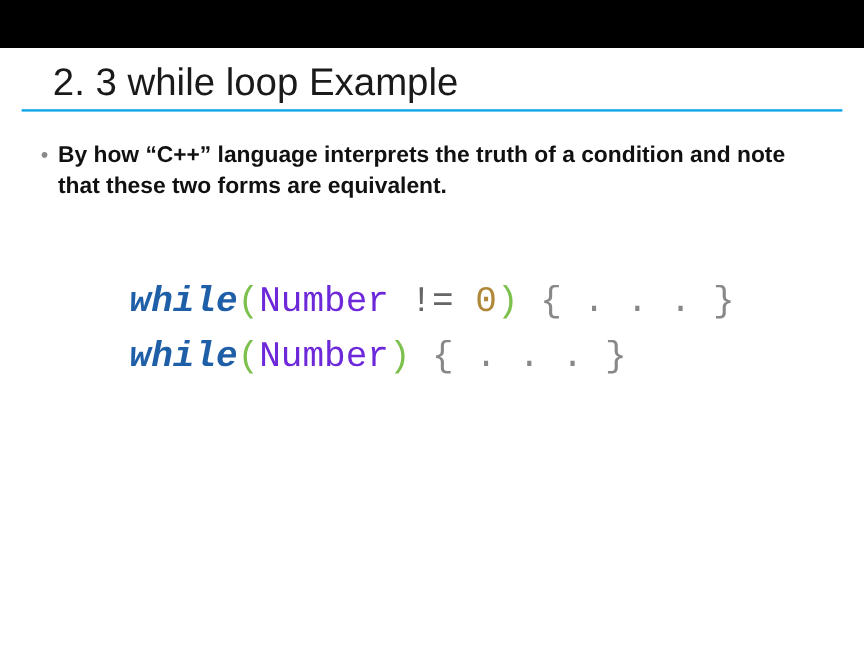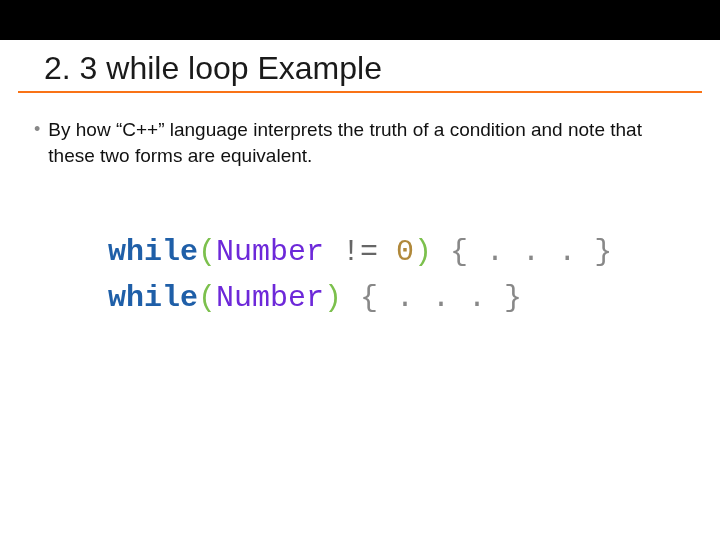--- a/index.html
+++ b/index.html
@@ -13,47 +13,48 @@
   }
   .top-bar {
     width: 100%;
     height: 40px;
     background: #000;
   }
   .title {
     font-size: 32px;
     color: #1a1a1a;
     padding: 10px 26px 4px 26px;
-    border-bottom: 2px solid #f97316;
+    border-bottom: 2px solid #0ea5e9;
     margin: 0 18px 0 18px;
     font-weight: normal;
   }
   .bullet-row {
     display: flex;
     align-items: flex-start;
     padding: 24px 34px 0 34px;
   }
   .bullet-dot {
     color: #888;
     font-size: 18px;
     margin-right: 8px;
     line-height: 24px;
   }
   .bullet-text {
     font-size: 19px;
     color: #111;
     line-height: 26px;
+    font-weight: bold;
   }
   .code-block {
     margin: 60px 0 0 108px;
     font-family: Consolas, "Courier New", monospace;
     font-size: 30px;
     line-height: 46px;
   }
-  .kw { color: #1f5fa8; font-weight: 600; }
+  .kw { color: #1f5fa8; font-weight: 600; font-style: italic; }
   .paren { color: #7cc04d; }
   .ident { color: #6d28d9; }
   .op { color: #666; }
   .num { color: #b0883a; }
   .brace { color: #888; }
 </style>
 </head>
 <body>
 
 <div class="top-bar"></div>

